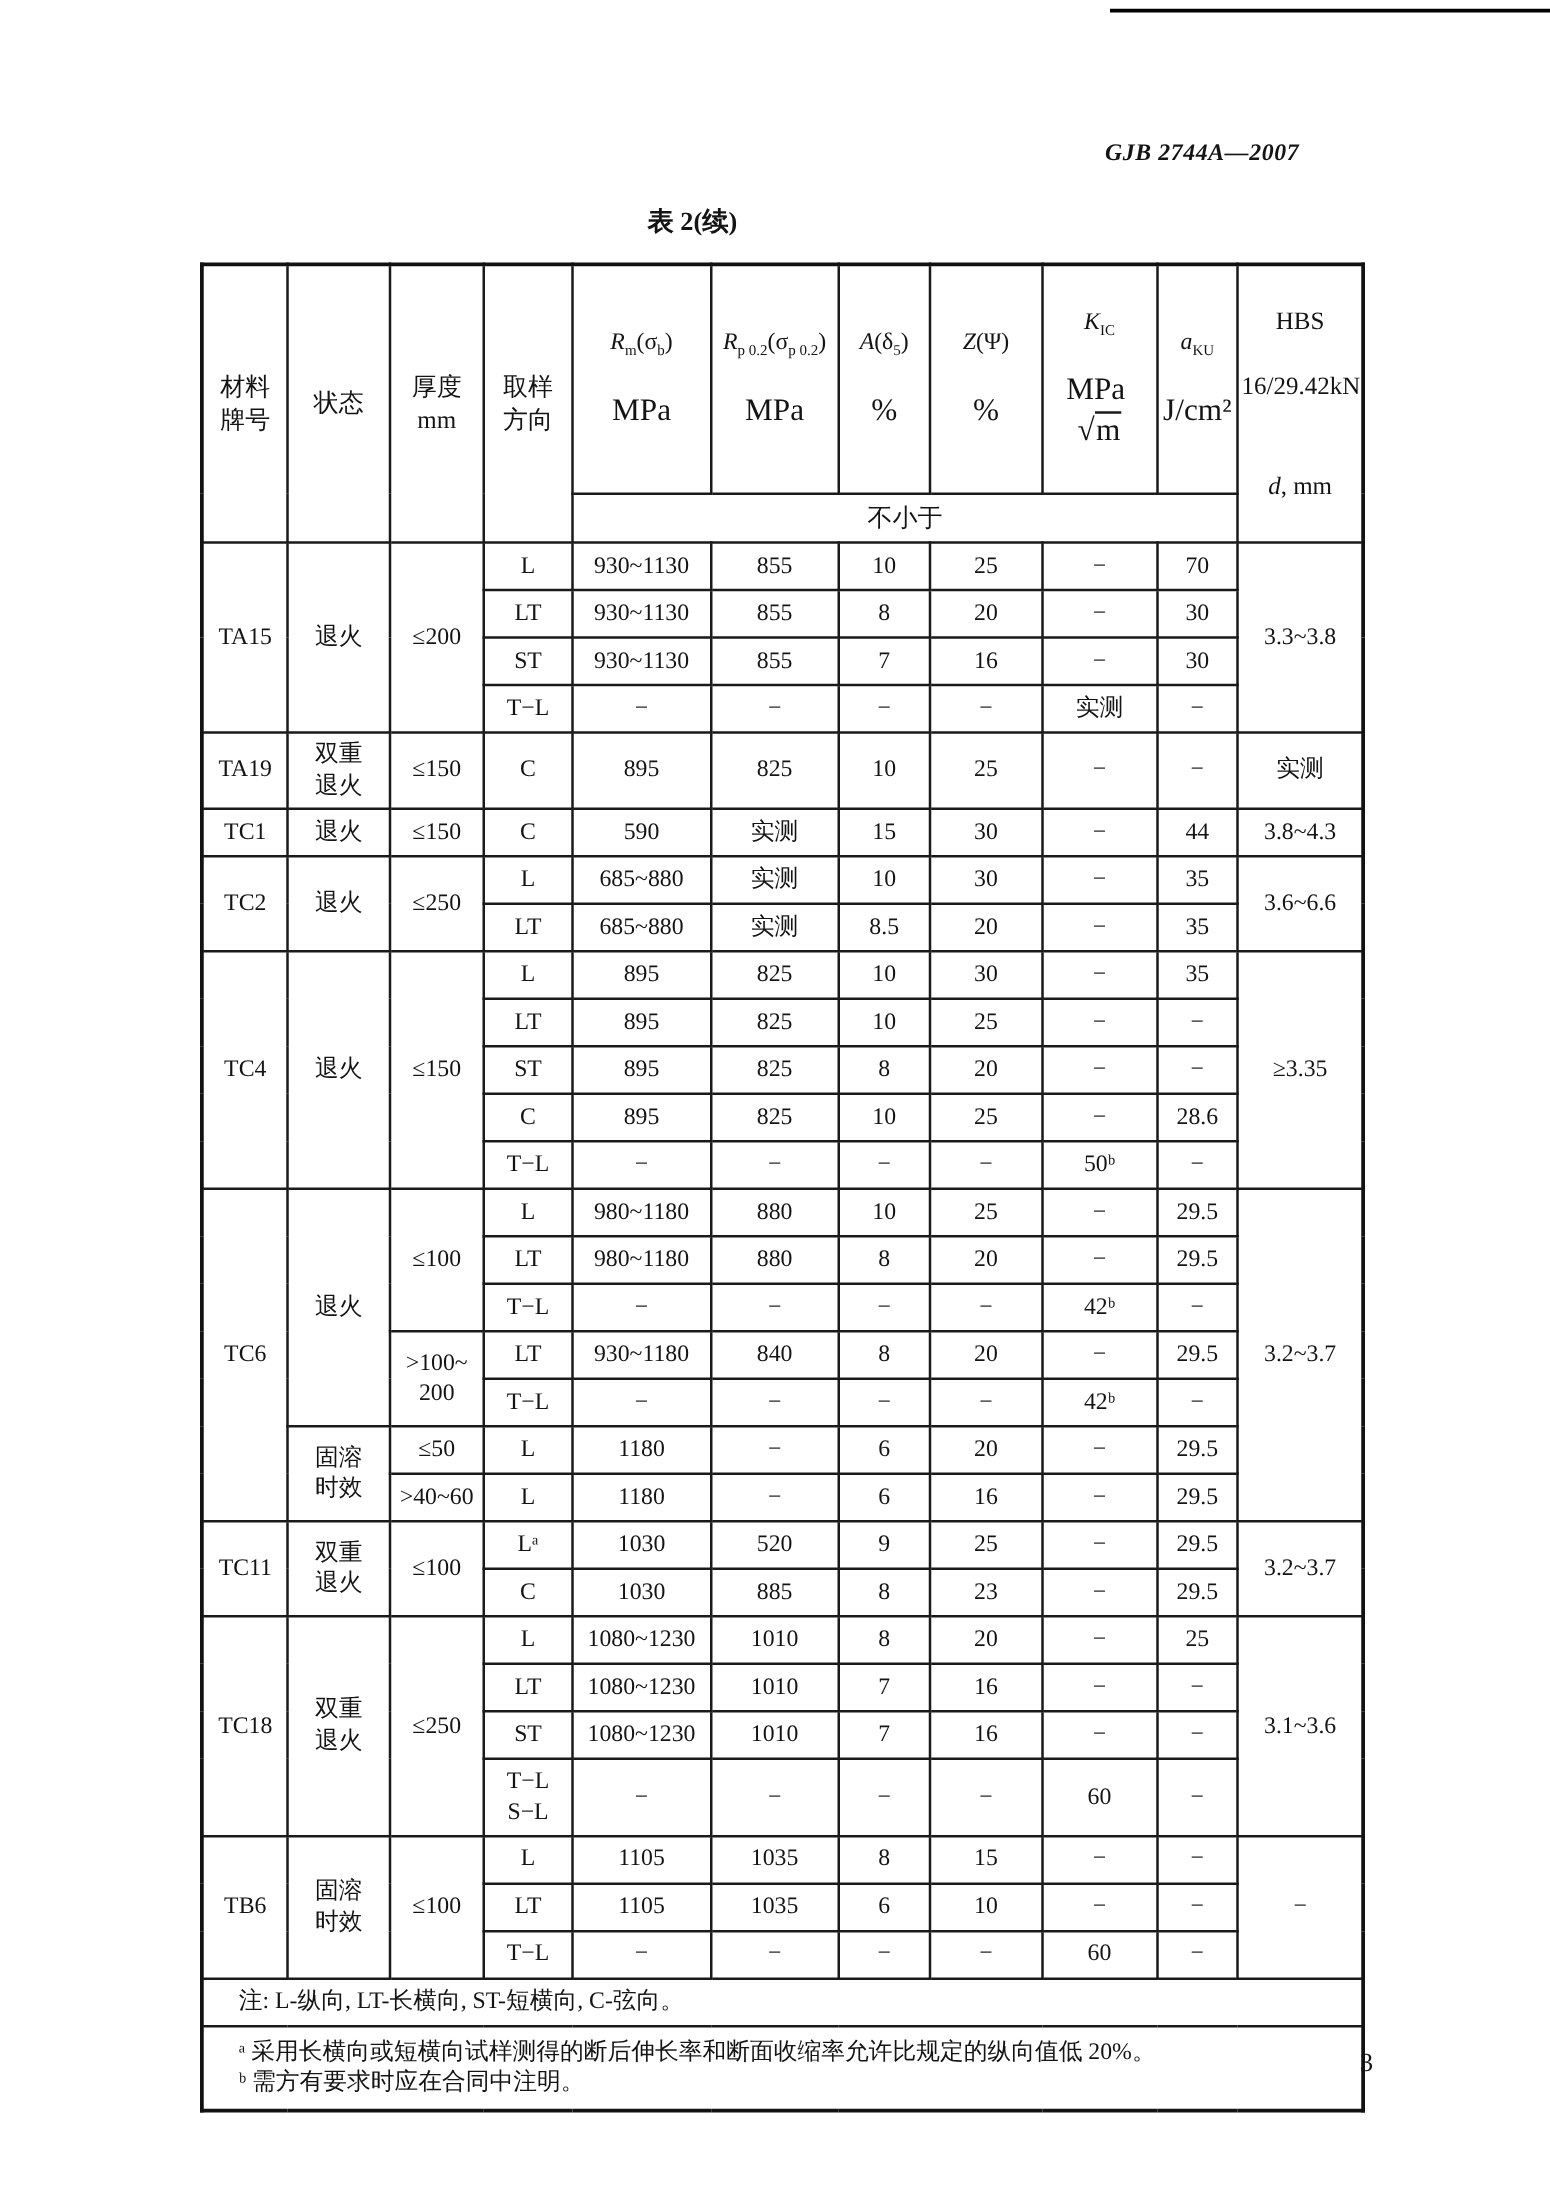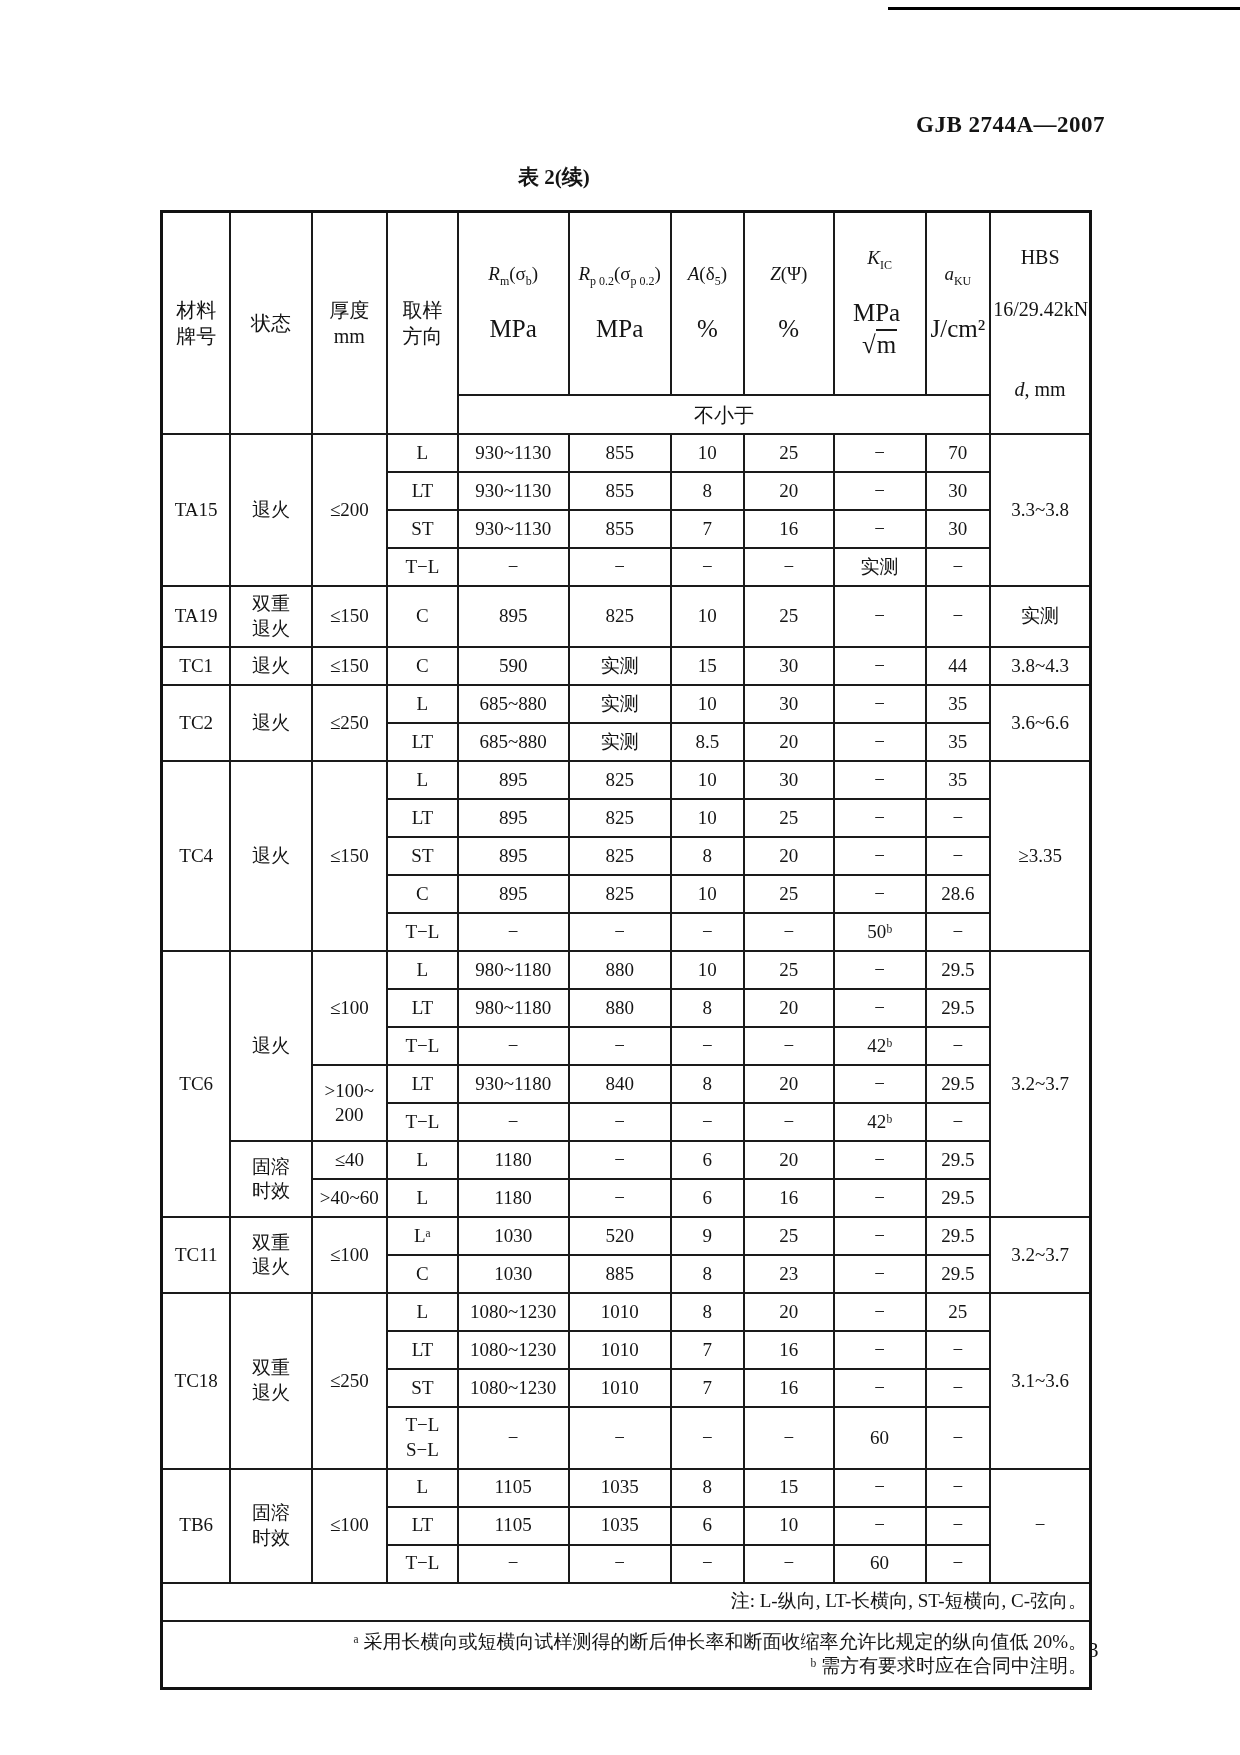--- a/index.html
+++ b/index.html
@@ -2,21 +2,21 @@
 <html><head>
 <meta charset="utf-8">
 <style>
   html,body { margin:0; padding:0; }
   body {
     width:1240px; height:1755px; position:relative;
     background:#ffffff; color:#141414;
     font-family:"Liberation Serif","DejaVu Serif",serif;
   }
   .topline { position:absolute; top:7px; left:888px; width:352px; height:3px; background:#000; }
-  .docnum  { position:absolute; top:112px; left:916px; font-size:23px; font-weight:bold; letter-spacing:.5px; }
+  .docnum  { position:absolute; top:112px; left:884px; font-size:19px; font-weight:bold; letter-spacing:.5px;font-style:italic; }
   .tbltitle{ position:absolute; top:163px; left:518px; font-size:21px; font-weight:bold; }
   .pagenum { position:absolute; top:1638px; left:1088px; font-size:21px; }
 
   table.spec {
     position:absolute; left:160px; top:210px; width:932px;
     border-collapse:collapse; table-layout:fixed; background:#fff;
     border:3px solid #121212;
   }
   .spec th, .spec td {
     border:2px solid #1a1a1a;
@@ -30,21 +30,21 @@
   .spec thead tr.h2 { height:38px; }
   .spec tbody tr { height:38px; }
   .spec th { font-size:20px; }
   .spec th.prop .l1 { font-size:19px; }
   .spec th.prop .l2 { font-size:25px; }
   .spec i { font-style:italic; }
   .spec sub { font-size:12px; line-height:1; }
   .sqm { border-top:2px solid #1a1a1a; padding:0 1px; }
   .gap { display:inline-block; width:6px; }
   .hbs3 { margin-top:28px; }
-  td.left { text-align:right; padding-left:28px; }
+  td.left { text-align:left; padding-left:28px; }
   td.foot { padding-top:8px; padding-bottom:8px; }
 </style>
 </head>
 <body>
 
 <div class="topline"></div>
 <div class="docnum">GJB 2744A—2007</div>
 <div class="tbltitle">表 2(续)</div>
 
 <table class="spec">
@@ -290,21 +290,21 @@
         <td>−</td>
         <td>−</td>
         <td>−</td>
         <td>−</td>
         <td>42ᵇ</td>
         <td>−</td>
       </tr>
       <tr>
         <td rowspan="2">固溶
 时效</td>
-        <td>≤40</td>
+        <td>≤50</td>
         <td>L</td>
         <td>1180</td>
         <td>−</td>
         <td>6</td>
         <td>20</td>
         <td>−</td>
         <td>29.5</td>
       </tr>
       <tr>
         <td>&gt;40~60</td>

